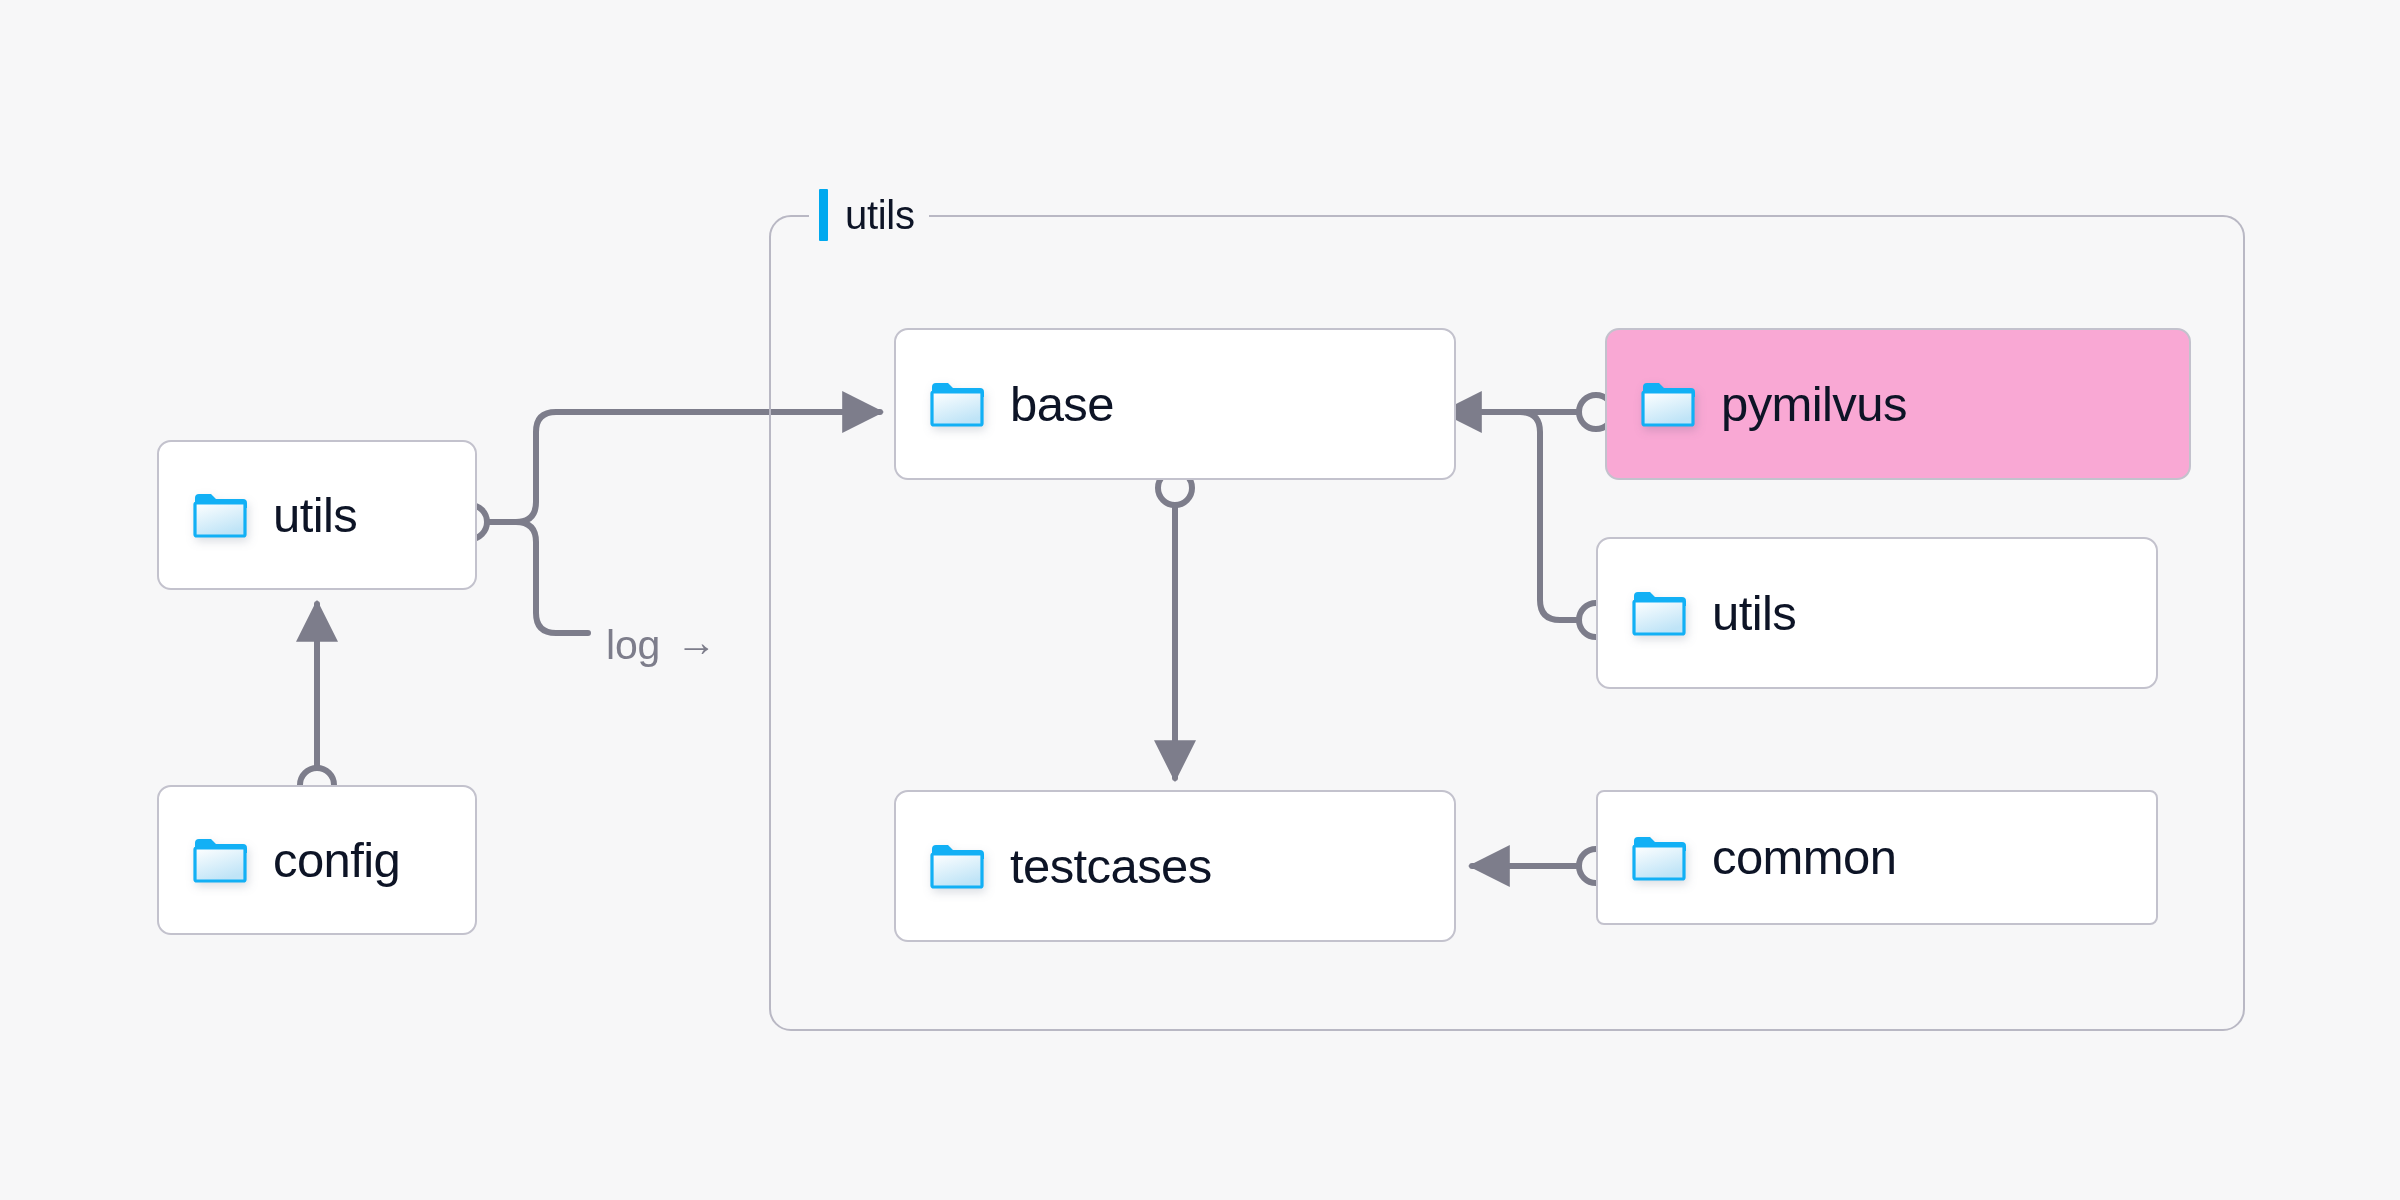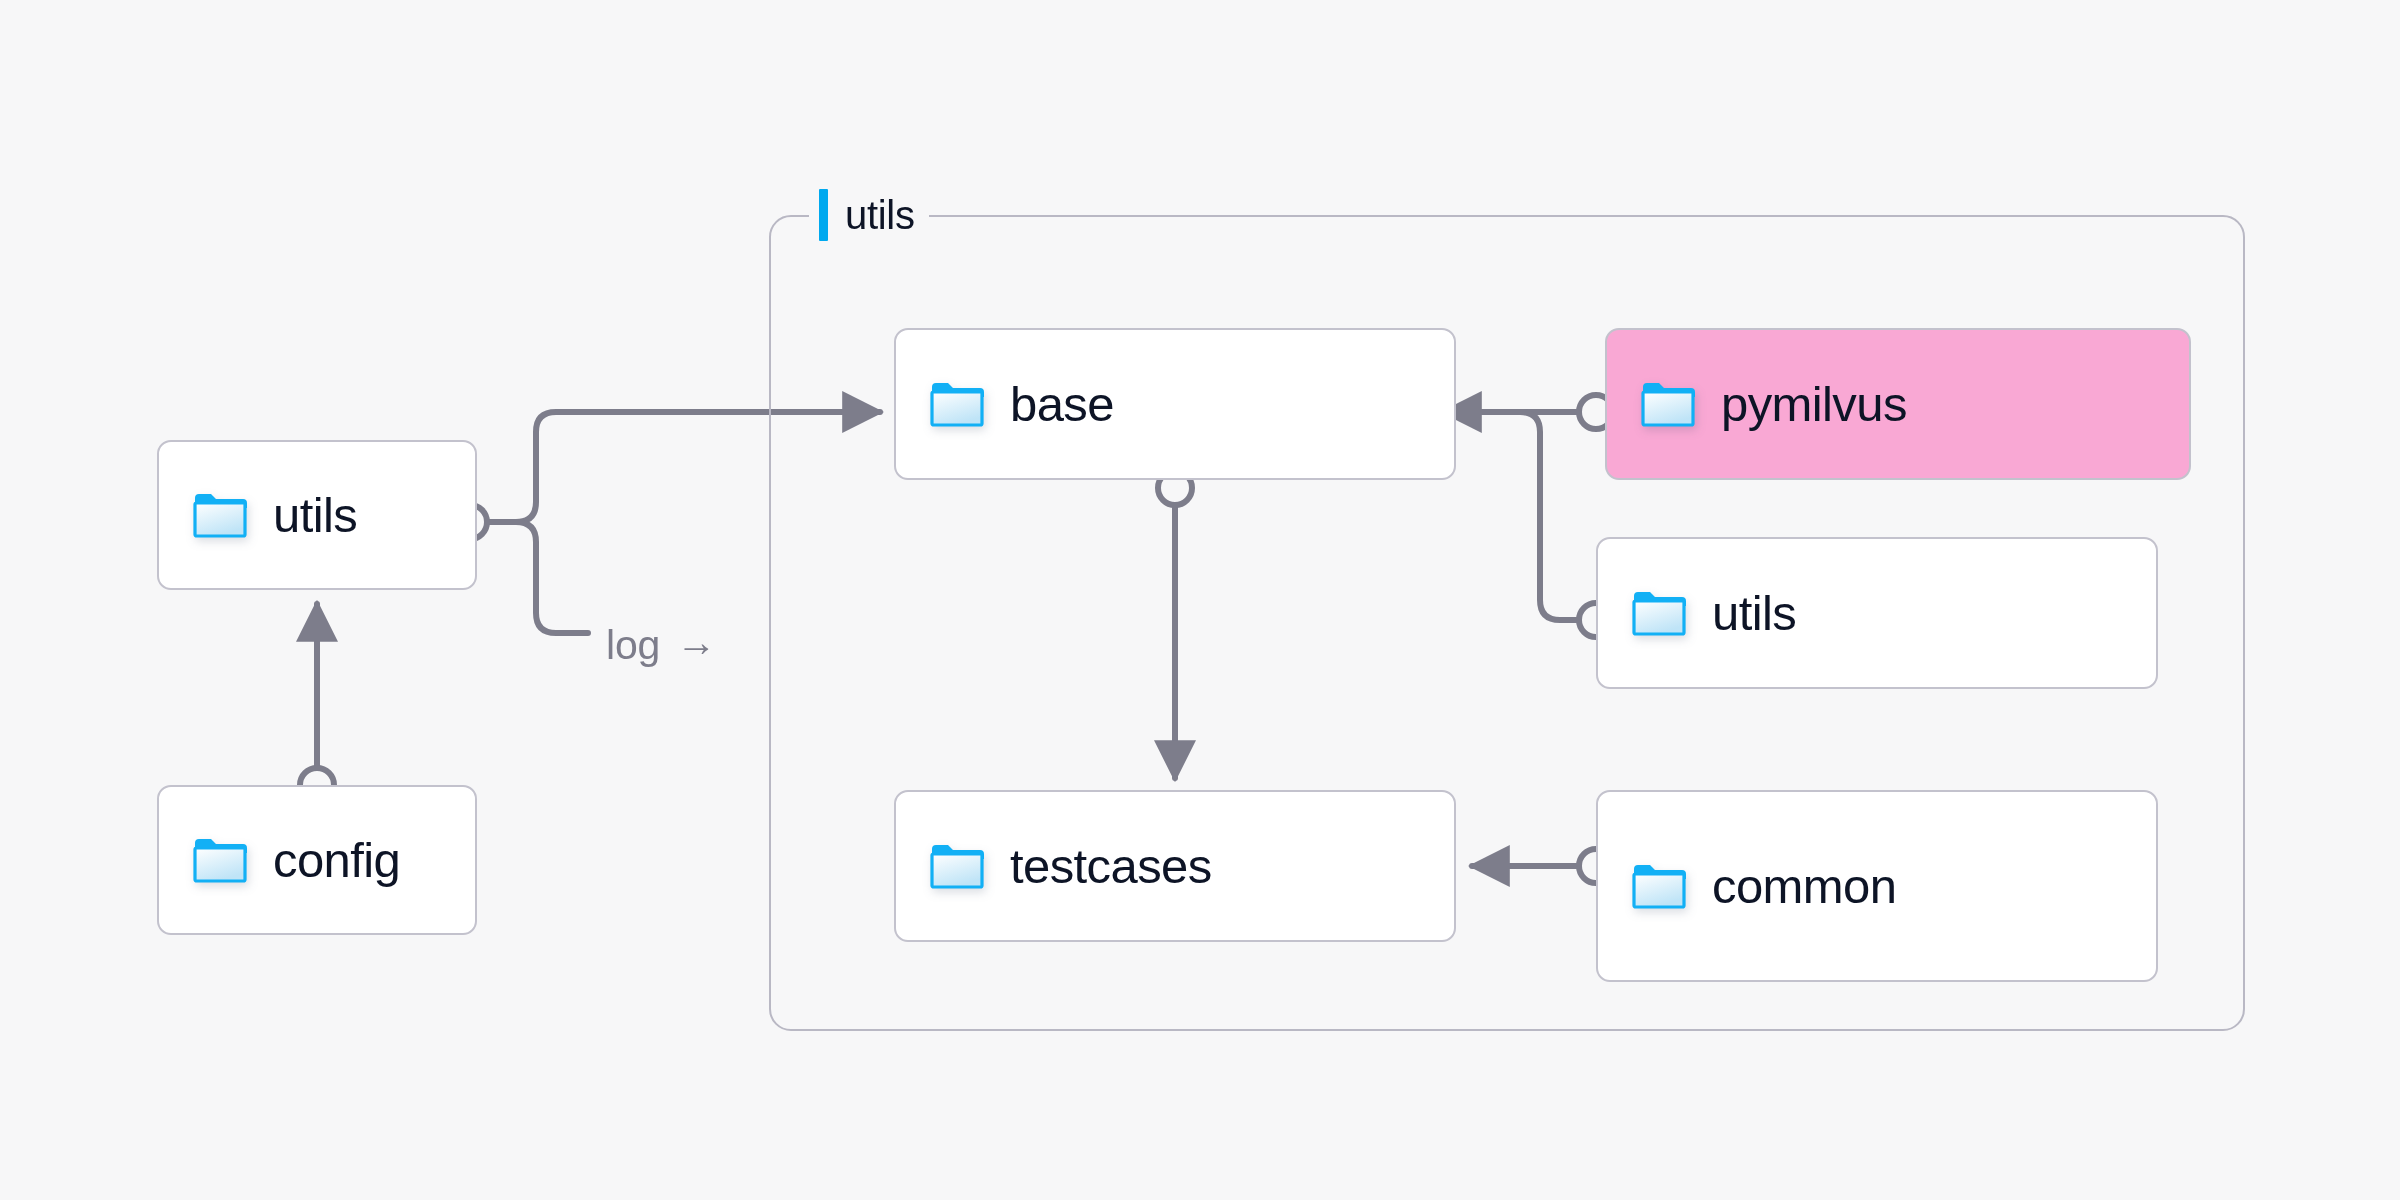--- a/index.html
+++ b/index.html
@@ -241,21 +241,21 @@
                 <stop offset="0%" stop-color="#ffffff"></stop>
                 <stop offset="100%" stop-color="#bfe4f7"></stop>
               </linearGradient>
             </defs>
             <path d="M2 6 a4 4 0 0 1 4-4 h12 l5 5 h27 a4 4 0 0 1 4 4 v5 H2 Z" fill="#12b0f5"></path>
             <rect x="2" y="11" width="50" height="33" rx="1.5" fill="url(#fgrad-6)" stroke="#12b0f5" stroke-width="3.2"></rect>
           </svg>
         </span>
         <span class="node-label" style="color: rgb(13, 20, 38);">utils</span>
       </div>
-      <div class="node" style="left: 1596px; top: 790px; width: 562px; height: 192px; background: rgb(255, 255, 255); border-color: rgb(195, 194, 205);">
+      <div class="node" style="left: 1596px; top: 790px; width: 562px; height: 135px; background: rgb(255, 255, 255); border-color: rgb(195, 194, 205); border-radius: 8px;">
         <span class="folder-icon">
           <svg width="54" height="46" viewBox="0 0 54 46" xmlns="http://www.w3.org/2000/svg">
             <defs>
               <linearGradient id="fgrad-7" x1="0" y1="0" x2="0.45" y2="1">
                 <stop offset="0%" stop-color="#ffffff"></stop>
                 <stop offset="100%" stop-color="#bfe4f7"></stop>
               </linearGradient>
             </defs>
             <path d="M2 6 a4 4 0 0 1 4-4 h12 l5 5 h27 a4 4 0 0 1 4 4 v5 H2 Z" fill="#12b0f5"></path>
             <rect x="2" y="11" width="50" height="33" rx="1.5" fill="url(#fgrad-7)" stroke="#12b0f5" stroke-width="3.2"></rect>

